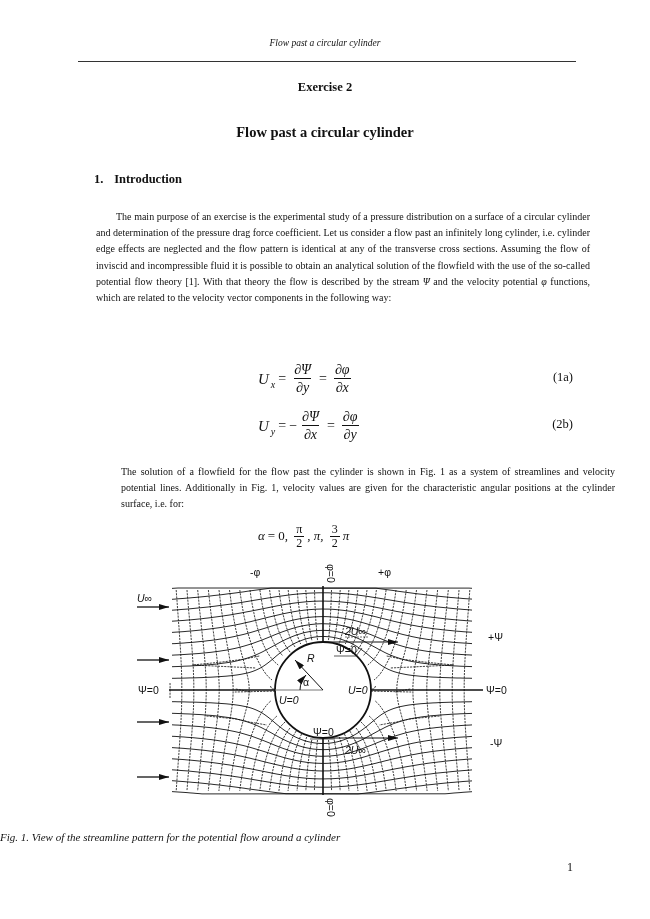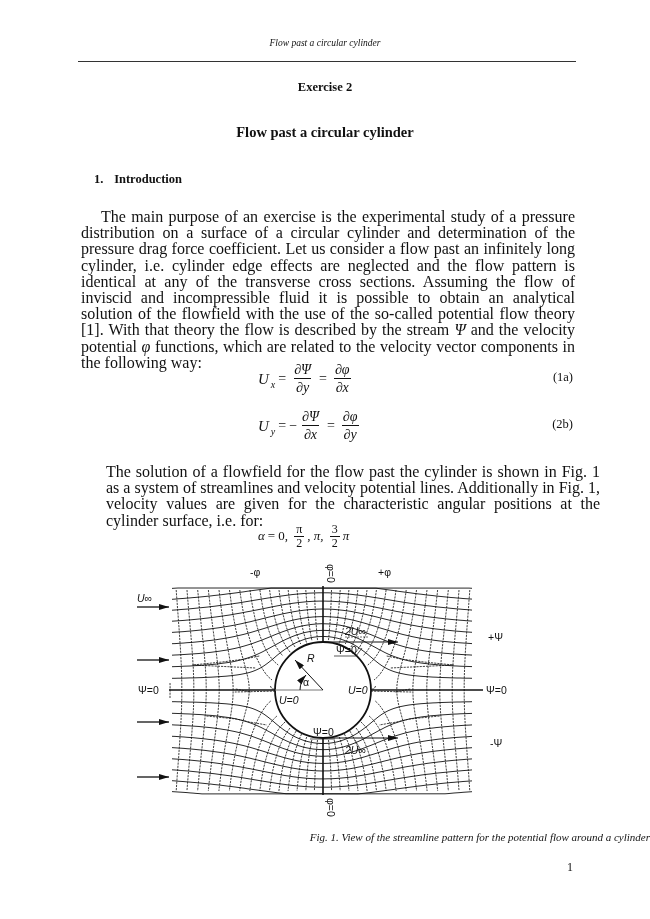--- a/index.html
+++ b/index.html
@@ -8,21 +8,21 @@
   .running-head { position: absolute; top: 38px; left: 0; width: 650px; text-align: center;
                   font-style: italic; font-size: 9.5px; }
   .head-rule { position: absolute; top: 61px; left: 78px; width: 498px; height: 0;
                border-top: 1px solid #333; }
   .exercise { position: absolute; top: 80px; left: 0; width: 650px; text-align: center;
               font-weight: bold; font-size: 12.5px; }
   .title { position: absolute; top: 124px; left: 0; width: 650px; text-align: center;
            font-weight: bold; font-size: 14.5px; }
   .section { position: absolute; top: 172px; left: 94px; font-weight: bold; font-size: 12.5px; }
   .section .num { display: inline-block; width: 17px; }
-  .para { position: absolute; left: 81px; width: 494px; font-size: 16px; line-height: 16.2px;
+  .para { position: absolute; left: 96px; width: 494px; font-size: 10px; line-height: 16.2px;
           text-align: justify; font-family: Liberation Serif, serif; }
   .para.p1 { top: 209px; text-indent: 20px; }
   .para.p2 { top: 464px; margin-left: 25px; }
   .sym { font-style: italic; }
   .eq { position: absolute; left: 0; width: 650px; height: 44px; font-size: 14px; }
   .eq .body { position: absolute; left: 258px; top: 0; height: 44px; display: flex; align-items: center;
               font-family: "Liberation Serif", serif; }
   .eq .tag { position: absolute; right: 77px; top: 13px; font-size: 12.5px; margin-left: 8px; }
   .eq1 { top: 357px; }
   .eq2 { top: 404px; }
@@ -31,21 +31,21 @@
   .frac .d { font-style: italic; border-top: 1px solid #111; padding: 0 2px; line-height: 17px; }
   .frac.small { font-size: 12px; }
   .frac.small .n, .frac.small .d { line-height: 13px; font-style: normal; }
   .var { font-style: italic; font-size: 15px; }
   .sub { font-style: italic; font-size: 10px; position: relative; top: 5px; margin-left: 2px; }
   .op { margin: 0 3px; }
   .alpha-line { position: absolute; top: 518px; left: 0; width: 650px; height: 36px; font-size: 13px; }
   .alpha-line .body { position: absolute; left: 258px; top: 0; height: 36px; display: flex; align-items: center; }
   .it { font-style: italic; }
   #figure { position: absolute; left: 100px; top: 560px; }
-  .caption { position: absolute; top: 831px; left: 0; width: 650px; text-align: right;
+  .caption { position: absolute; top: 831px; left: 0; width: 650px; text-align: left;
              font-style: italic; font-size: 11px; }
   .page-num { position: absolute; top: 860px; right: 77px; font-size: 12px; }
   .flabel { font-family: "Liberation Sans", "DejaVu Sans", sans-serif; font-size: 10.5px; fill: #111; }
   .flabel-it { font-family: "Liberation Sans", "DejaVu Sans", sans-serif; font-size: 10.5px; font-style: italic; fill: #111; }
 </style>
 </head>
 <body>
 
 <div class="running-head">Flow past a circular cylinder</div>
 <div class="head-rule"></div>

